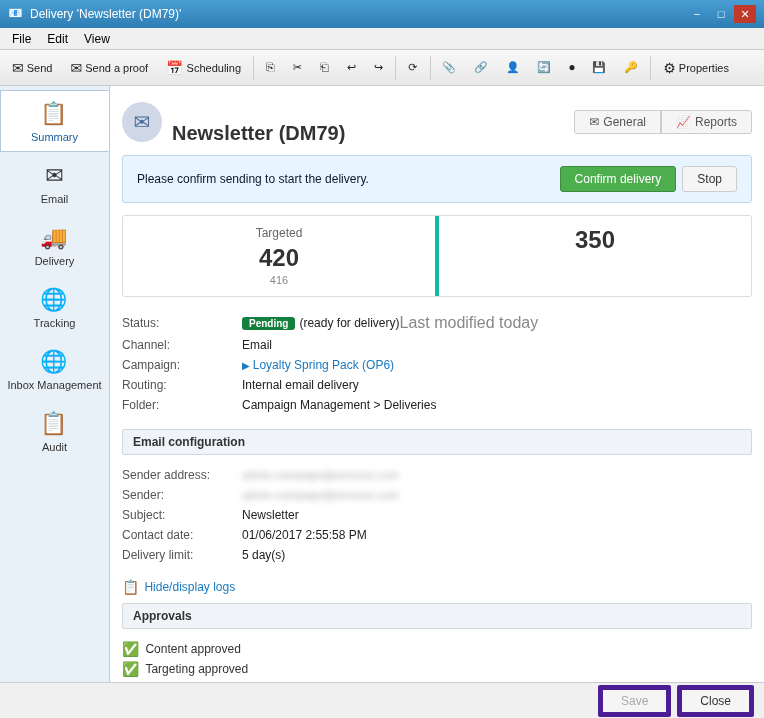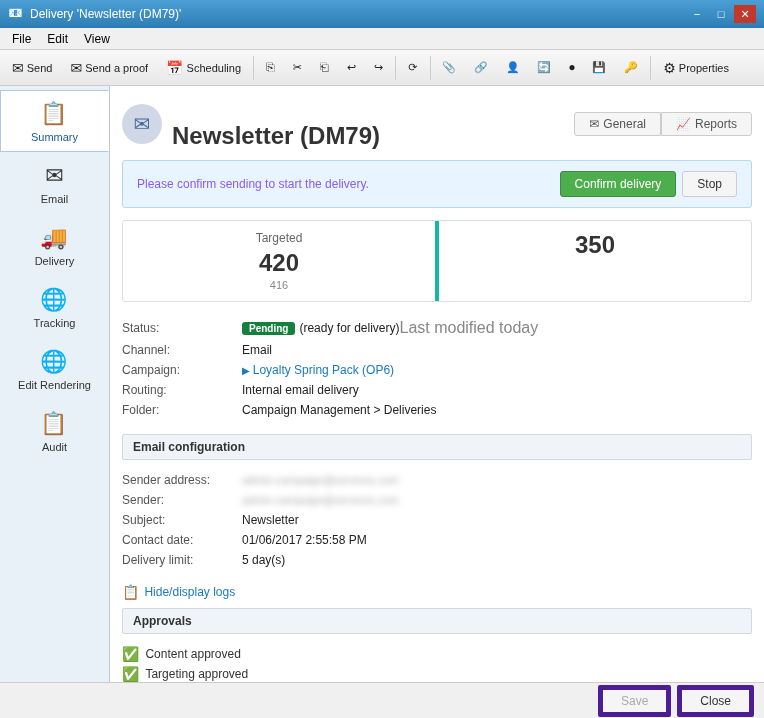--- a/index.html
+++ b/index.html
@@ -103,39 +103,39 @@
     .delivery-header {
       display: flex; align-items: center; justify-content: space-between;
       margin-bottom: 10px;
     }
     .delivery-title-section { display: flex; align-items: center; gap: 10px; }
     .delivery-icon-circle {
       width: 40px; height: 40px; border-radius: 50%;
       background: #d0d8e8; display: flex; align-items: center; justify-content: center;
       font-size: 20px; color: #4a6a9a;
     }
-    .delivery-name { font-size: 24px; font-weight: bold; color: #333; margin-top: 24px; }
+    .delivery-name { font-size: 20px; font-weight: bold; color: #333; margin-top: 24px; }
     .header-tabs { display: flex; gap: 0; }
     .header-tab {
       padding: 4px 14px; border: 1px solid #ccc; background: #f5f5f5;
       cursor: pointer; font-size: 12px; color: #555; display: flex; align-items: center; gap: 4px;
     }
     .header-tab:first-child { border-radius: 3px 0 0 3px; }
     .header-tab:last-child { border-radius: 0 3px 3px 0; }
 
     
     .confirm-banner {
       background: #e8f4ff;
       border: 1px solid #b8d8f0;
       border-radius: 3px;
       padding: 10px 14px;
       display: flex; align-items: center; justify-content: space-between;
       margin-bottom: 12px;
     }
-    .confirm-text { color: #8b5cf6; font-size: 12px; }
+    .confirm-text { color: #0f172a; font-size: 12px; }
     .confirm-actions { display: flex; gap: 6px; }
     .btn-confirm {
       background: #4cae4c; border: 1px solid #3d8b3d;
       color: white; padding: 5px 14px; border-radius: 3px; cursor: pointer; font-size: 12px;
     }
     .btn-stop {
       background: #f5f5f5; border: 1px solid #ccc;
       color: #333; padding: 5px 14px; border-radius: 3px; cursor: pointer; font-size: 12px;
     }
 
@@ -302,21 +302,21 @@
     <div class="sidebar-item">
       <span class="sidebar-icon">🚚</span>
       <span>Delivery</span>
     </div>
     <div class="sidebar-item">
       <span class="sidebar-icon">🌐</span>
       <span>Tracking</span>
     </div>
     <div class="sidebar-item">
       <span class="sidebar-icon">🌐</span>
-      <span style="text-align:center;">Edit Rendering</span>
+      <span style="text-align:center;">Inbox Management</span>
     </div>
     <div class="sidebar-item">
       <span class="sidebar-icon">📋</span>
       <span>Audit</span>
     </div>
   </div>
 
   <div class="content-area">
 
     <div class="delivery-header">

